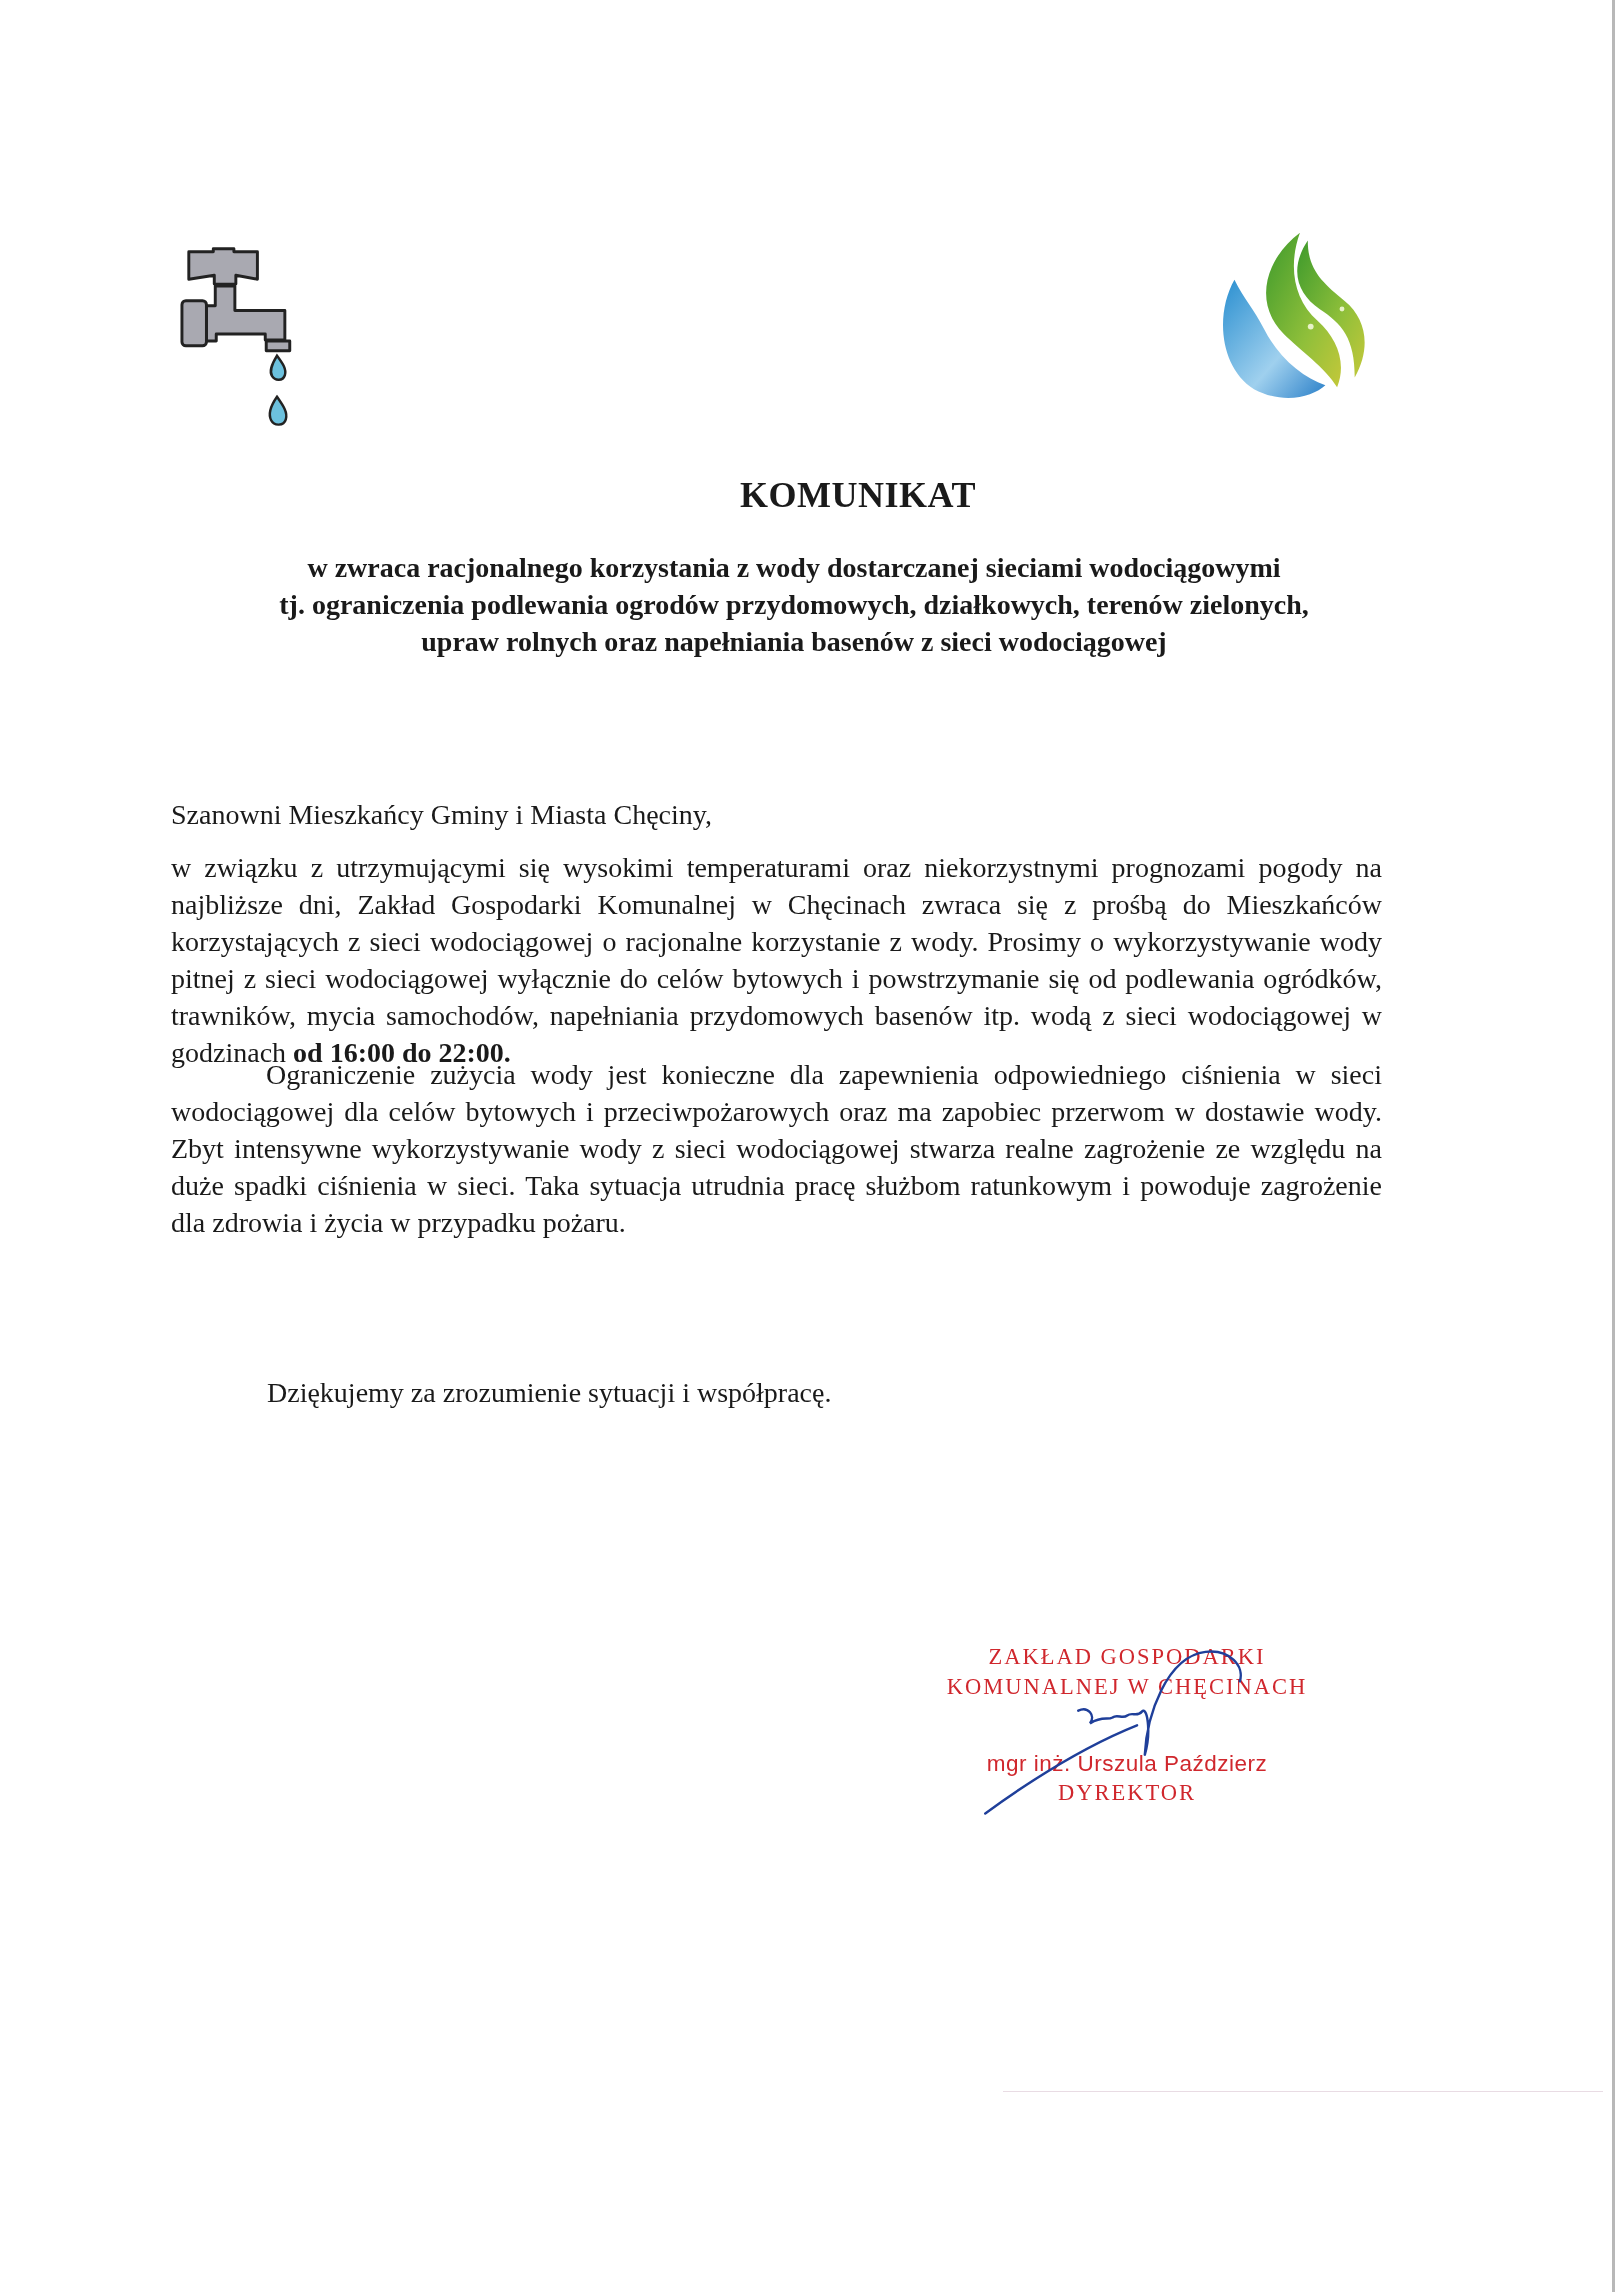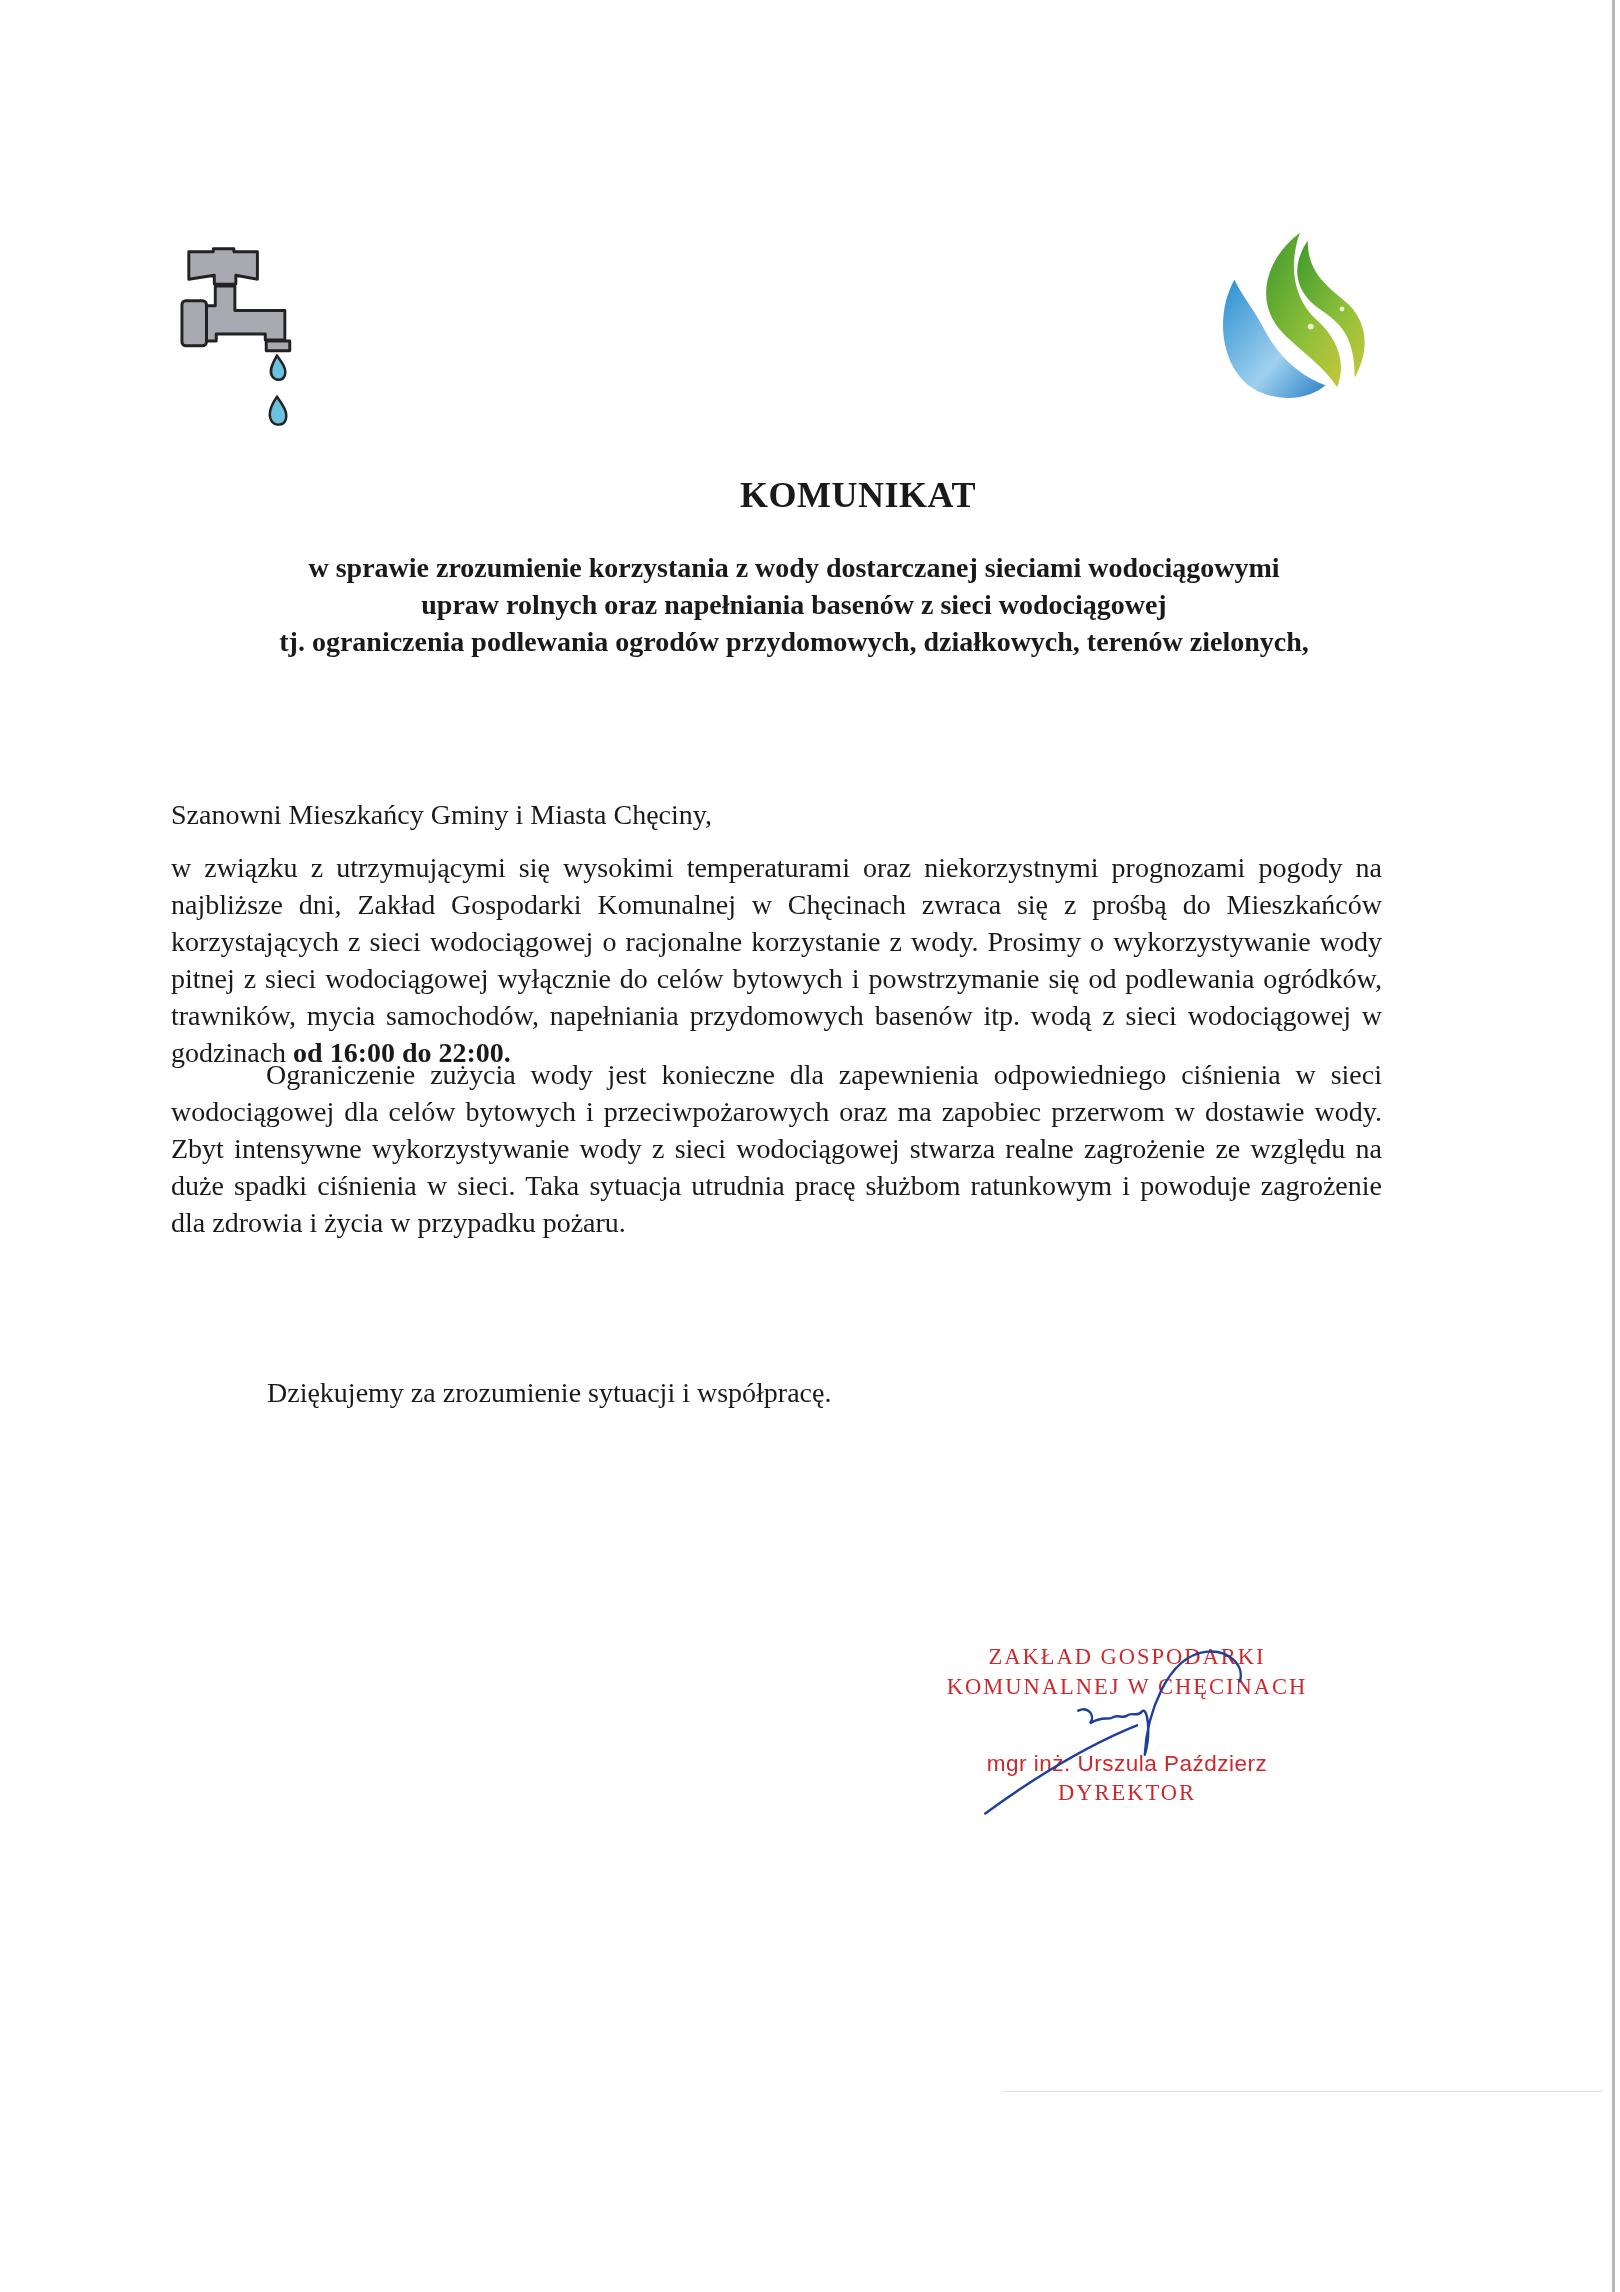--- a/index.html
+++ b/index.html
@@ -70,23 +70,23 @@
   <path d="M25 70 C5 105 10 160 45 182 C75 198 105 190 118 178 C95 170 70 150 55 120 C45 100 35 90 25 70 Z" fill="url(#gBlue)"></path>
   <path d="M92 22 C55 50 45 95 75 125 C92 142 118 160 130 180 C140 155 130 130 110 112 C85 90 80 55 92 22 Z" fill="url(#gGreen)"></path>
   <path d="M100 30 C80 60 90 85 112 100 C135 115 148 130 148 170 C165 140 160 110 138 92 C115 73 100 60 100 30 Z" fill="url(#gGreen)"></path>
   <circle cx="103" cy="118" r="3" fill="#e8f2c8"></circle>
   <circle cx="135" cy="100" r="2.5" fill="#e8f2c8"></circle>
 </svg>
 
 <div class="title">KOMUNIKAT</div>
 
 <div class="subtitle">
-  <div>w sprawie zrozumienie korzystania z wody dostarczanej sieciami wodociągowymi</div>
+  <div>w zwraca racjonalnego korzystania z wody dostarczanej sieciami wodociągowymi</div>
+  <div>tj. ograniczenia podlewania ogrodów przydomowych, działkowych, terenów zielonych,</div>
   <div>upraw rolnych oraz napełniania basenów z sieci wodociągowej</div>
-  <div>tj. ograniczenia podlewania ogrodów przydomowych, działkowych, terenów zielonych,</div>
 </div>
 
 <div class="salutation">Szanowni Mieszkańcy Gminy i Miasta Chęciny,</div>
 
 <div class="para p1"><span>w związku z utrzymującymi się wysokimi temperaturami oraz niekorzystnymi prognozami pogody na najbliższe dni, Zakład Gospodarki Komunalnej w Chęcinach zwraca się z prośbą do Mieszkańców korzystających z sieci wodociągowej o racjonalne korzystanie z wody. Prosimy o wykorzystywanie wody pitnej z sieci wodociągowej wyłącznie do celów bytowych i powstrzymanie się od podlewania ogródków, trawników, mycia samochodów, napełniania przydomowych basenów itp. wodą z sieci wodociągowej w godzinach </span><span class="bold">od 16:00 do 22:00.</span></div>
 
 <div class="para p2">Ograniczenie zużycia wody jest konieczne dla zapewnienia odpowiedniego ciśnienia w sieci wodociągowej dla celów bytowych i przeciwpożarowych oraz ma zapobiec przerwom w dostawie wody. Zbyt intensywne wykorzystywanie wody z sieci wodociągowej stwarza realne zagrożenie ze względu na duże spadki ciśnienia w sieci. Taka sytuacja utrudnia pracę służbom ratunkowym i powoduje zagrożenie dla zdrowia i życia w przypadku pożaru.</div>
 
 <div class="closing">Dziękujemy za zrozumienie sytuacji i współpracę.</div>
 

